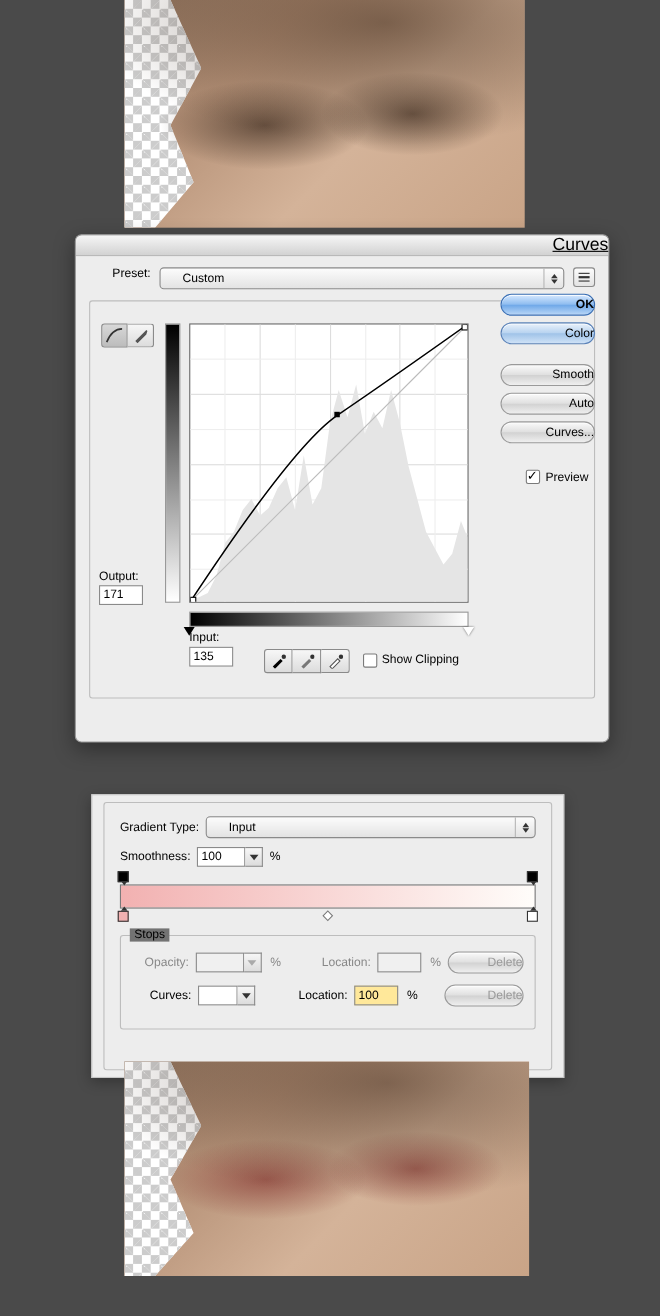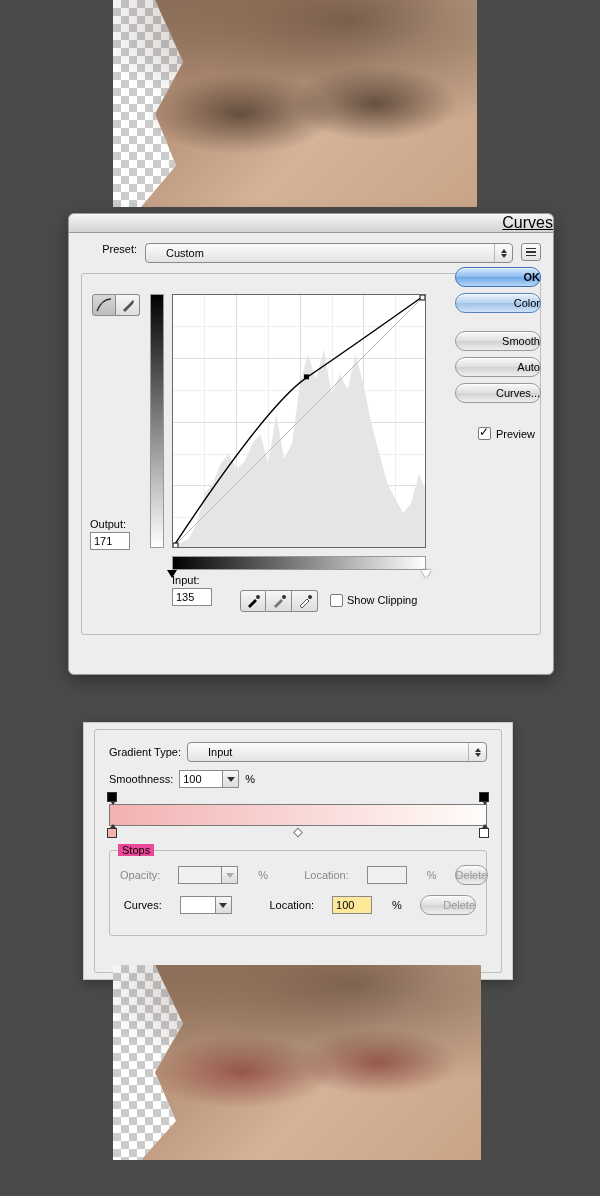--- a/index.html
+++ b/index.html
@@ -179,22 +179,22 @@
   .grad-bar-wrap{ margin-top:16px; position:relative; }
   .opacity-stop{ width:10px;height:10px;border:1px solid #333;background:#000;display:inline-block;position:absolute;top:-12px;}
   .opacity-stop .peg{position:absolute;left:2px;top:8px;width:0;height:0;border-left:3px solid transparent;border-right:3px solid transparent;border-top:4px solid #333;}
   .grad-bar{ height:22px; border:1px solid #7a7a7a;
     background:linear-gradient(to right, #f2b1b1, #fffdfa);}
   .color-stop{ width:10px;height:10px;border:1px solid #333;display:inline-block;position:absolute;bottom:-12px;}
   .color-stop .peg{position:absolute;left:2px;top:-5px;width:0;height:0;border-left:3px solid transparent;border-right:3px solid transparent;border-bottom:4px solid #333;}
   .mid-diamond{position:absolute;bottom:-10px;left:50%;transform:translateX(-50%) rotate(45deg);width:7px;height:7px;border:1px solid #7a7a7a;background:#fff;}
 
   .stops-group{ margin-top:24px; border:1px solid #bdbdbd; border-radius:3px; padding:14px 10px 10px; position:relative;}
-  .stops-group .group-label{ position:absolute; top:-7px; left:8px; background:#ec4899; padding:0 4px;}
-  .stops-row{ display:flex; align-items:center; gap:18px; margin-bottom:10px;}
+  .stops-group .group-label{ position:absolute; top:-7px; left:8px; background:#737373; padding:0 4px;}
+  .stops-row{ display:flex; align-items:center; gap:6px; margin-bottom:10px;}
   .stops-row .lbl{ width:54px; text-align:right; color:#888;}
   .stops-row.active .lbl{ color:#000; }
   .pct{ margin-left:2px; color:#888; }
   .stops-row.active .pct{ color:#000;}
   .loc-lbl{ width:60px; text-align:right; margin-left:18px; color:#888;}
   .stops-row.active .loc-lbl{ color:#000;}
   .disabled-input{ background:#f0f0f0; color:#aaa; }
   .sel-input{ background:#ffe89a; }
   .color-swatch{ width:36px;height:18px;border:1px solid #8a8a8a;background:#fff;}
   .delete-btn{ margin-left:auto; width:72px; }

